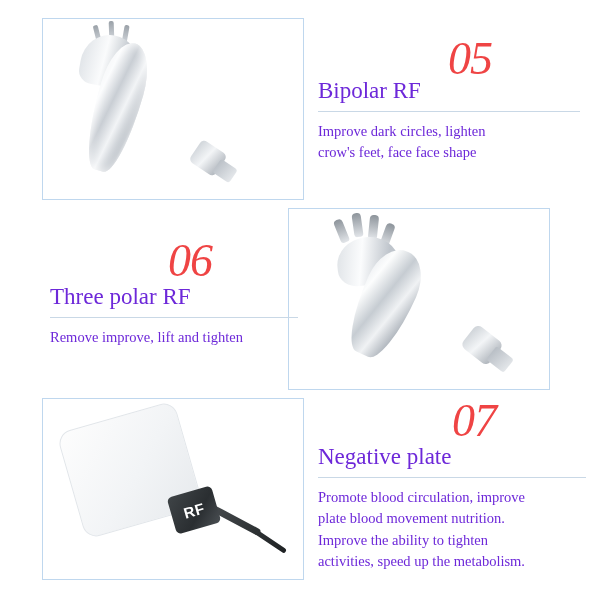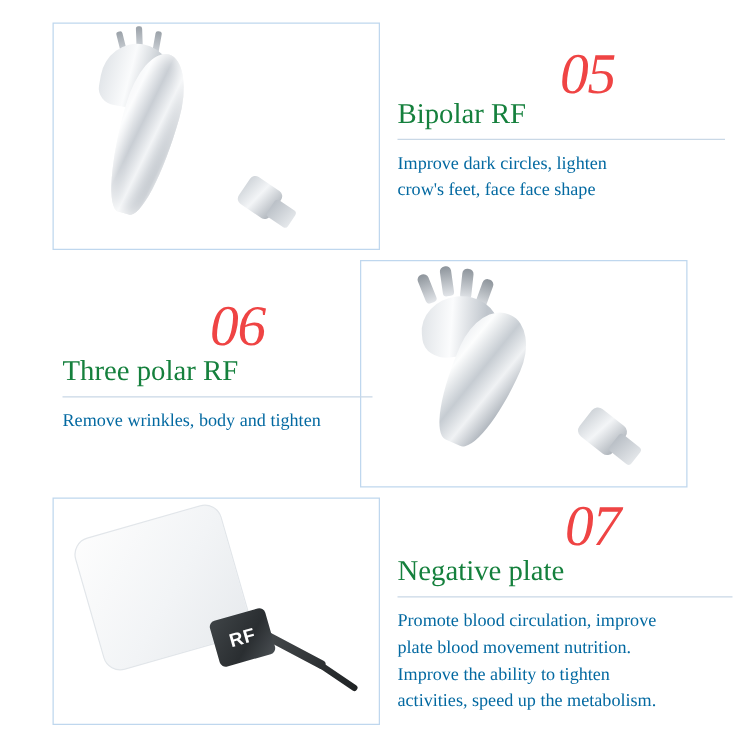--- a/index.html
+++ b/index.html
@@ -183,38 +183,38 @@
     line-height: 1;
     user-select: none;
   }
   .num-1 { left: 448px; top: 36px; }
   .num-2 { left: 168px; top: 238px; }
   .num-3 { left: 452px; top: 398px; }
 
   .title {
     font-family: "Liberation Serif", serif;
     font-size: 23px;
-    color: #15803d;
+    color: #6d28d9;
     margin: 0;
     padding: 0 0 7px 0;
     font-weight: normal;
     white-space: nowrap;
   }
   .rule {
     height: 1px;
     background: #c9d8e6;
     width: 100%;
     margin-bottom: 9px;
   }
   .rule.short { width: 100%; }
   .desc {
     font-family: "Liberation Serif", serif;
     font-size: 14.5px;
     line-height: 1.48;
-    color: #0369a1;
+    color: #6d28d9;
     margin: 0;
   }
   .desc-line { display: block; white-space: nowrap; }
 </style>
 </head>
 <body>
 
 <div class="page">
 
   <div class="panel panel-1">
@@ -252,21 +252,21 @@
       <div class="tp-tip2"></div>
     </div>
   </div>
 
   <div class="num num-2">06</div>
 
   <div class="block block-2">
     <h2 class="title">Three polar RF</h2>
     <div class="rule short"></div>
     <p class="desc">
-      <span class="desc-line">Remove wrinkles, body and tighten</span>
+      <span class="desc-line">Remove improve, lift and tighten</span>
     </p>
   </div>
 
   <div class="panel panel-3">
     <div class="art">
       <div class="np-plate"></div>
       <div class="np-cable"></div>
       <div class="np-cable2"></div>
       <div class="np-tab">
         <span>RF</span>

